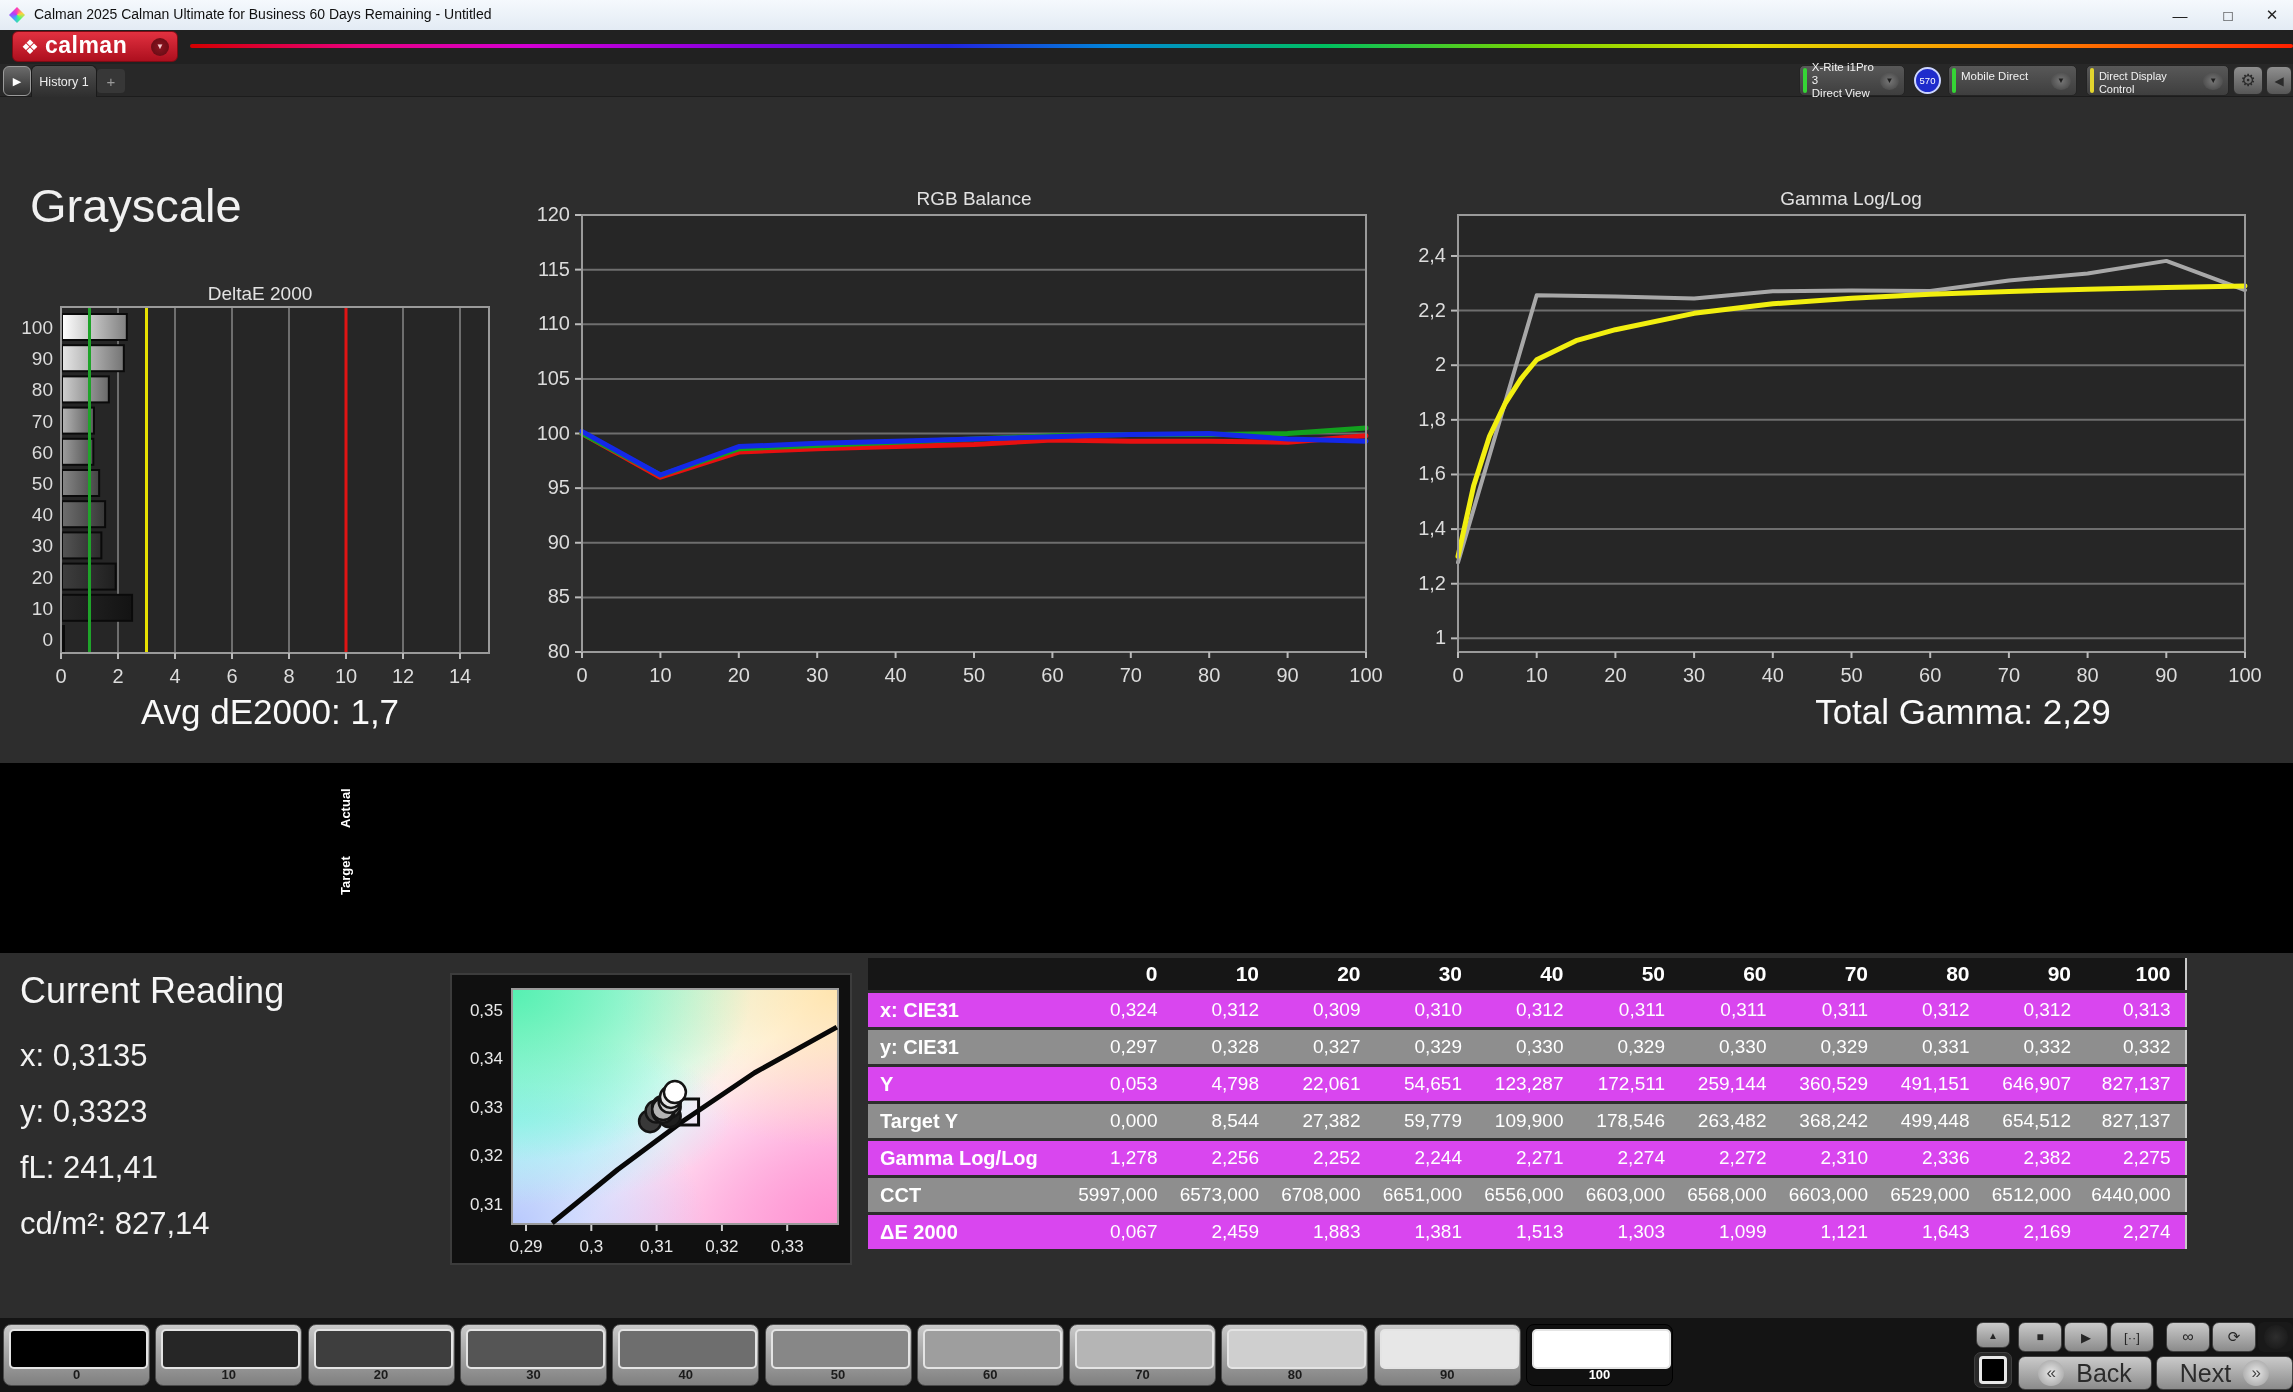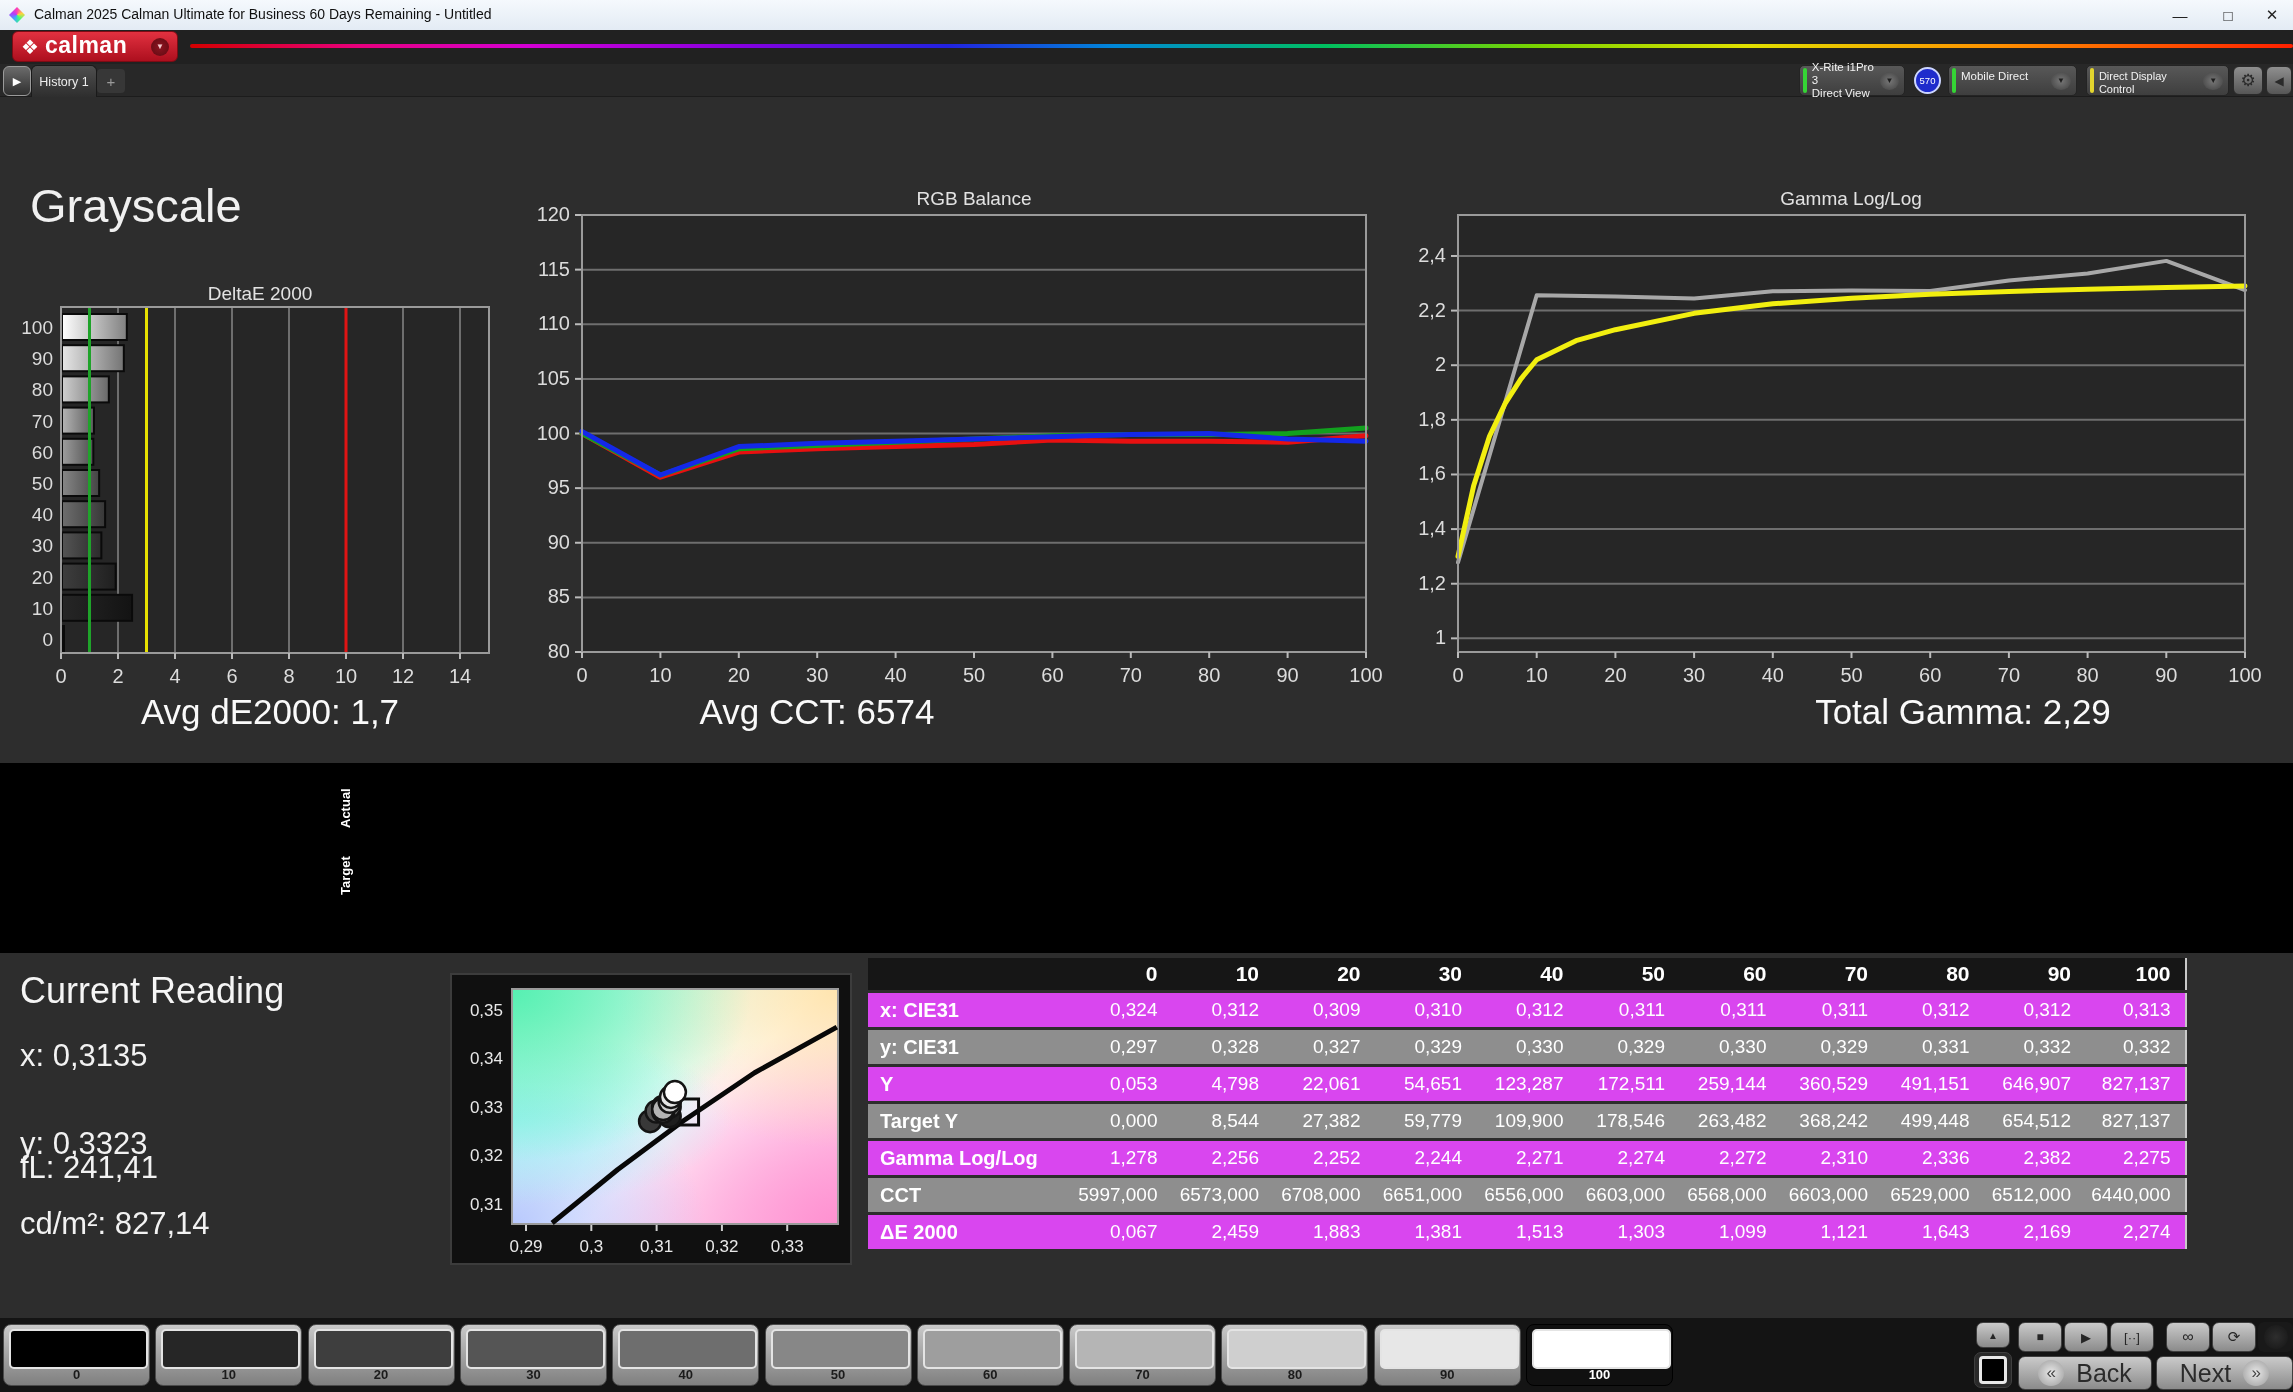--- a/index.html
+++ b/index.html
@@ -145,32 +145,31 @@
     <div class="toolbtn" style="left:2266px;width:26px;font-size:12px;">◀</div>
   </div>
 
   <div class="abs pagetitle">Grayscale</div>
 
   <div class="abs charttitle" style="left:110px;top:283px;">DeltaE 2000</div>
   <div class="abs charttitle" style="left:824px;top:188px;">RGB Balance</div>
   <div class="abs charttitle" style="left:1701px;top:188px;">Gamma Log/Log</div>
 
   <div class="abs sumitem" style="left:70px;">Avg dE2000: 1,7</div>
-  <div class="abs sumitem" style="left:617px;">Avg CCT: 6574</div>
   <div class="abs sumitem" style="left:1763px;">Total Gamma: 2,29</div>
 
   <div class="abs swatchstrip">
     <div class="abs rotlabel" style="left:338px;top:12px;">Actual</div>
     <div class="abs rotlabel" style="left:338px;top:80px;">Target</div>
     <div id="swatch-tiles"></div>
   </div>
 
   <div class="abs readtitle">Current Reading</div>
   <div class="abs readline" style="top:1038px;">x: 0,3135</div>
-  <div class="abs readline" style="top:1094px;margin-top:32px;">y: 0,3323</div>
+  <div class="abs readline" style="top:1094px;">y: 0,3323</div>
   <div class="abs readline" style="top:1150px;">fL: 241,41</div>
   <div class="abs readline" style="top:1206px;">cd/m²: 827,14</div>
 
   <div class="abs cieframe"></div>
   <div class="abs cieplot"></div>
 
   <div class="abs caltable" id="cal-table">
       <div class="hcell"></div>
       <div class="hcell">0</div>
       <div class="hcell">10</div>

